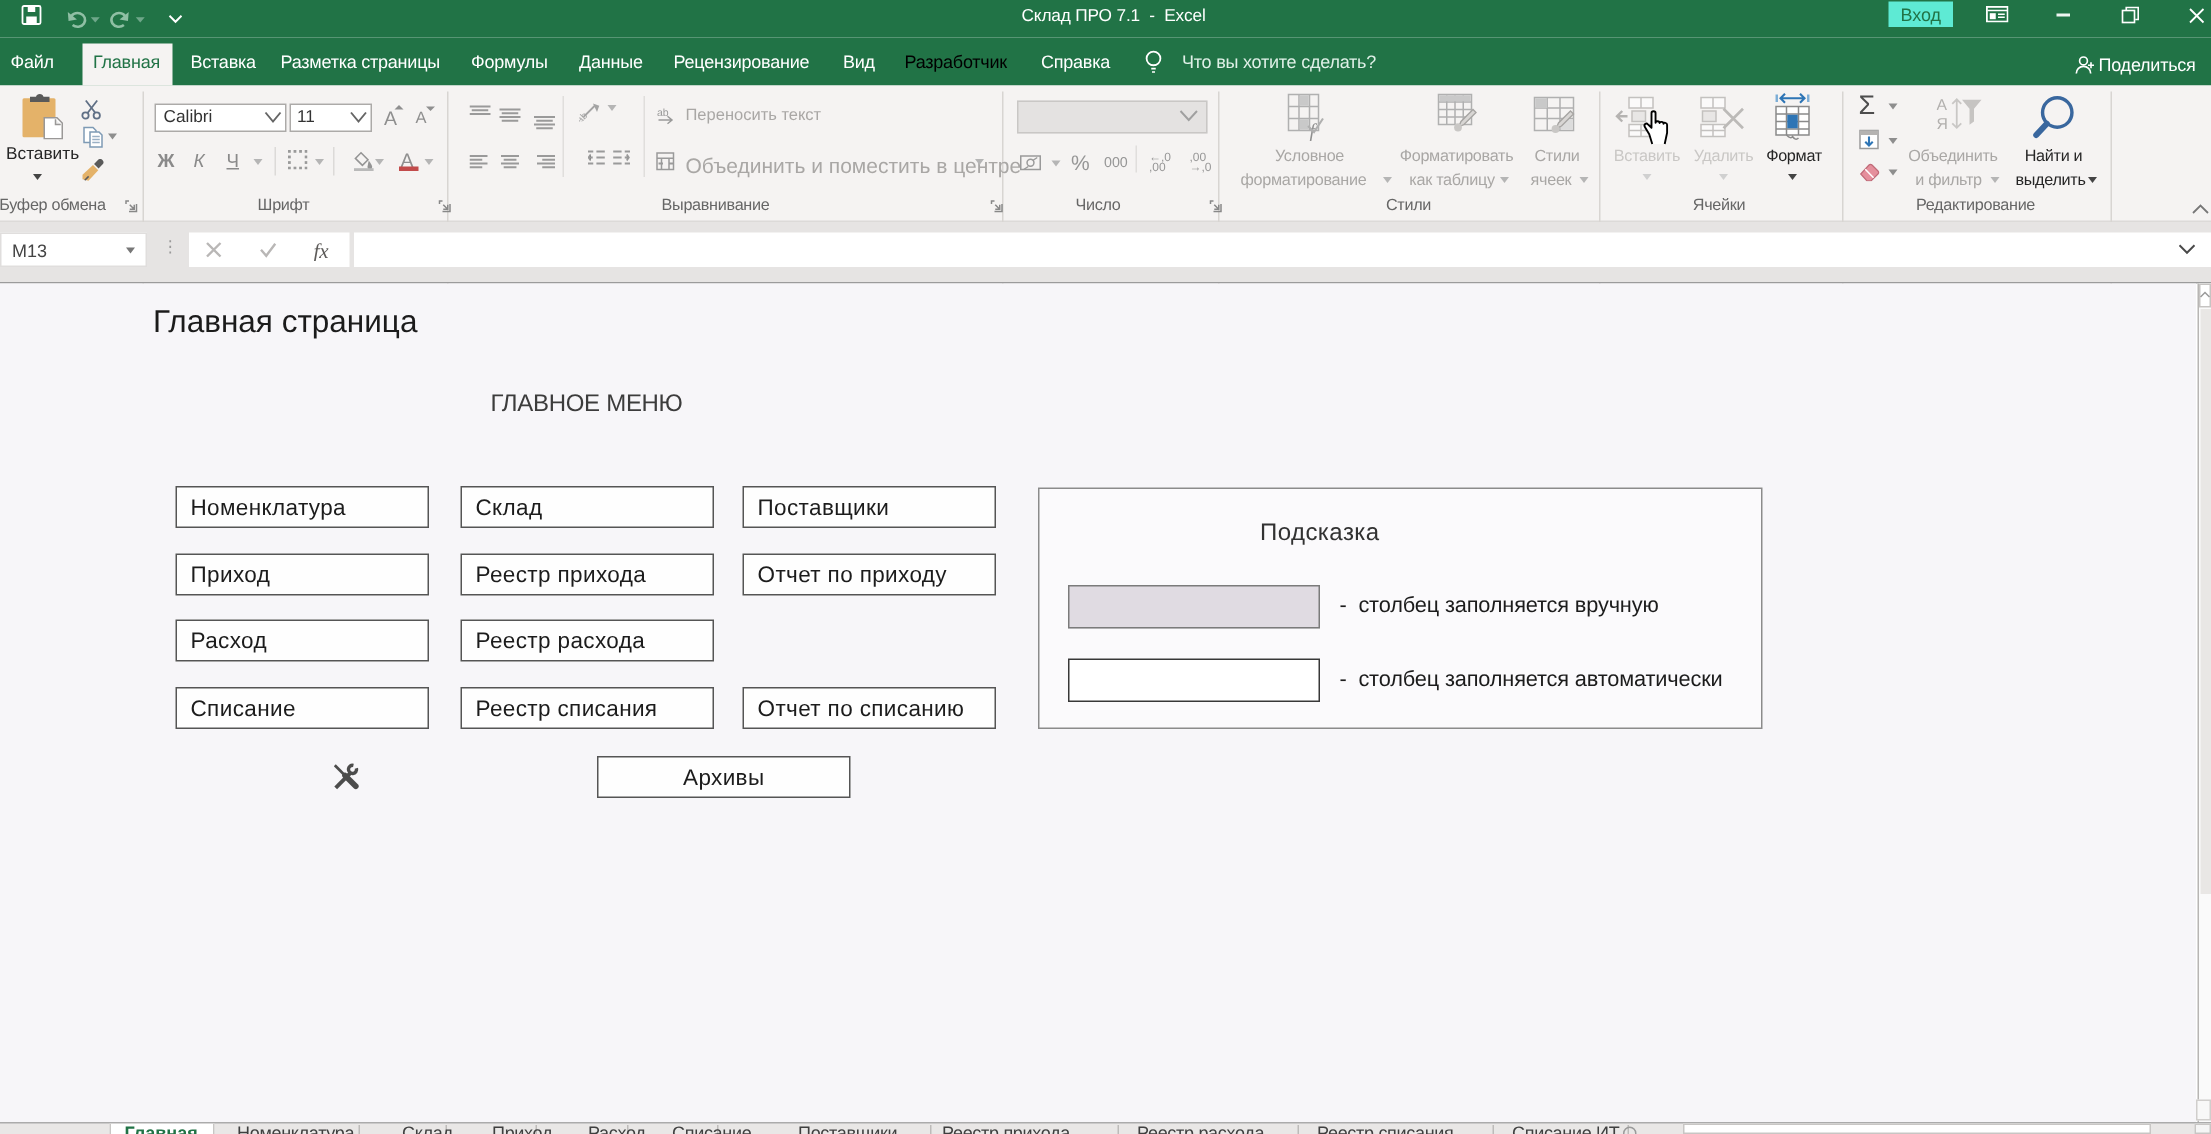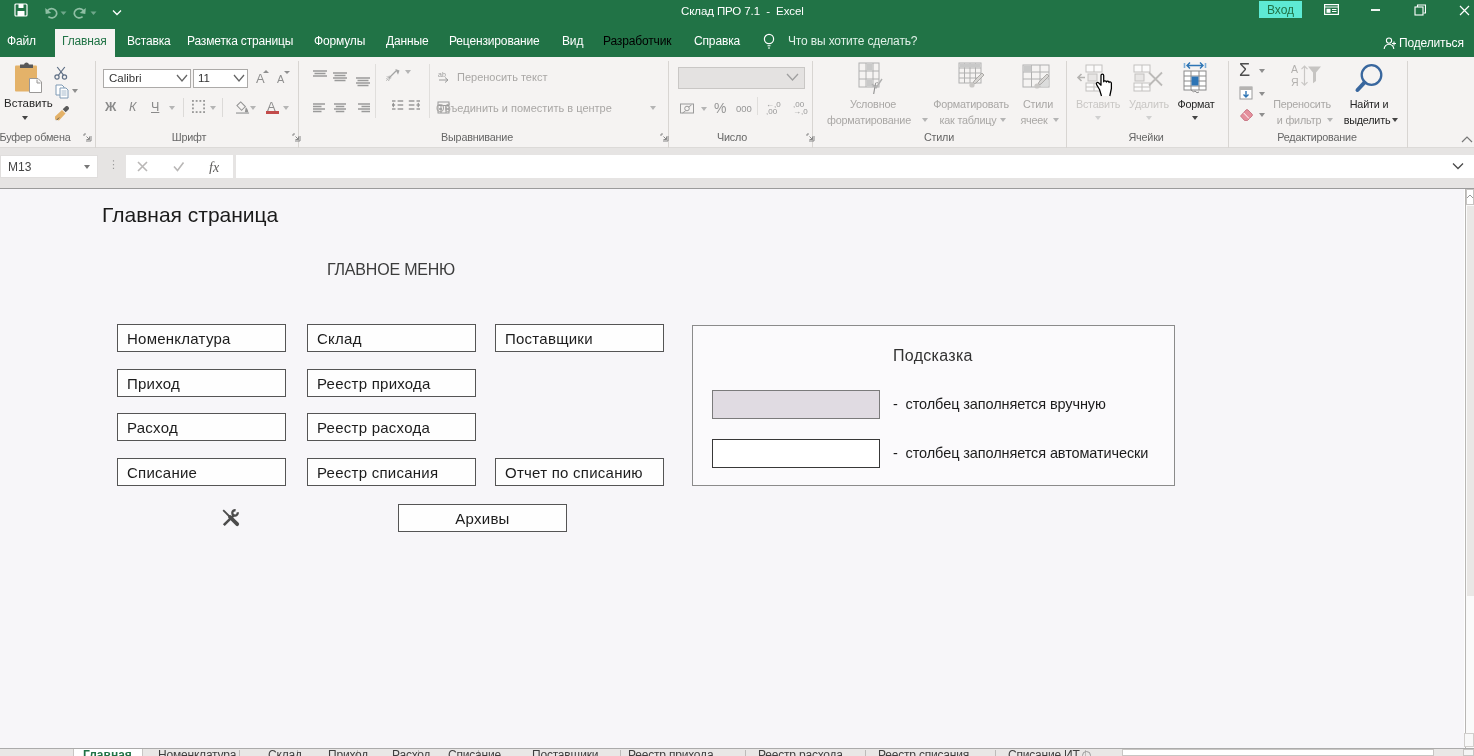--- a/index.html
+++ b/index.html
@@ -203,21 +203,21 @@
         <path d="M4.5 5 l-4 0 m2-2 l-2 2 2 2"></path>
     <path d="M24 1 h8 M24 5 h8 M24 9 h8 M35 1 h5 M35 9 h5"></path>
         <path d="M35 5 l4 0 m-2-2 l2 2 -2 2"></path>
   </g>
 </svg>
 <svg class="a" style="left:437px;top:101px" width="14" height="14" viewBox="0 0 14 14">
   <rect x="1" y="1" width="11" height="11" fill="none" stroke="#9a9a9a"></rect>
   <path d="M1 4.5 h11 M4 4.5 v7.5 M9 4.5 v7.5" stroke="#9a9a9a"></path>
   <path d="M2 8 h3 m4 0 h3" stroke="#9a9a9a" stroke-width="1.3"></path>
 </svg>
-<div class="t" style="left:436px;top:102px;font-size:11px;color:#a9a7a5">Объединить и поместить в центре</div>
+<div class="t" style="left:457px;top:102px;font-size:14px;color:#a9a7a5">Объединить и поместить в центре</div>
 <div class="car" style="left:650px;top:106px;border-top-color:#b5b5b5"></div>
 <div class="gl" style="left:477px;top:131px">Выравнивание</div>
 <svg class="dlg" style="left:659px;top:132px" viewBox="0 0 11 11">
   <path d="M2 4 v-2 h2 M9 4 v5 h-5" fill="none" stroke="#888" stroke-width="1"></path>
   <path d="M4.5 4.5 l3 3 m0-3 v3 h-3" stroke="#888" stroke-width="1" fill="none"></path>
 </svg>
 
 <div class="a" style="left:678px;top:67px;width:127px;height:22px;background:#e4e2e1;border:1px solid #c9c7c5"></div>
 <svg class="a" style="left:786px;top:73px" width="13" height="9" viewBox="0 0 13 9">
       <path d="M1 1 l5.5 6 5.5-6" fill="none" stroke="#a0a0a0" stroke-width="1.3"></path>
@@ -333,21 +333,21 @@
   <path d="M1.5 8 L7 2 a1.4 1.4 0 0 1 2 0 L13 6 a1.4 1.4 0 0 1 0 2 L8.5 12.5 H5.5 z" fill="#e58f9c" stroke="#c06a78" stroke-width=".8"></path>
   <path d="M4.5 4.8 L10 10.5" stroke="#fff" stroke-width="1"></path>
 </svg>
 <div class="car" style="left:1259px;top:113px;border-top-color:#8e8e8e"></div>
 <svg class="a" style="left:1291px;top:63px" width="32" height="26" viewBox="0 0 32 26">
   <text x="0" y="10" font-size="10.5" fill="#b2b0ae">А</text>
   <text x="0" y="23" font-size="10.5" fill="#b2b0ae">Я</text>
   <path d="M13.5 3.5 v18.5 M10.5 6.2 l3-3 3 3 M10.5 19.2 l3 3 3-3" stroke="#c9c7c5" stroke-width="1.2" fill="none"></path>
   <path d="M17 3.5 h13 l-5 6 v8.5 l-3 2.2 v-10.7z" fill="#c6c4c2"></path>
 </svg>
-<div class="gl" style="left:1302px;top:98px;color:#a9a7a5">Переносить</div>
+<div class="gl" style="left:1302px;top:98px;color:#a9a7a5">Объединить</div>
 <div class="gl" style="left:1299px;top:114px;color:#a9a7a5">и фильтр</div>
 <div class="car" style="left:1327px;top:118px;border-top-color:#b5b5b5"></div>
 <svg class="a" style="left:1352px;top:62px" width="34" height="32" viewBox="0 0 34 32">
   <circle cx="19.5" cy="13" r="9.8" fill="none" stroke="#39679e" stroke-width="2.3"></circle>
   <path d="M12.5 20.5 L5.5 28" stroke="#39679e" stroke-width="4" stroke-linecap="round"></path>
 </svg>
 <div class="gl" style="left:1369px;top:98px;color:#262626">Найти и</div>
 <div class="gl" style="left:1367px;top:114px;color:#262626">выделить</div>
 <div class="car" style="left:1392px;top:118px;border-top-color:#444"></div>
 <div class="gl" style="left:1317px;top:131px">Редактирование</div>
@@ -374,36 +374,37 @@
 
 <div class="a" id="sheet" style="left:0;top:189px;width:1464px;height:561px;background:#f7f6f9"></div>
 <div class="t" style="left:102px;top:203px;font-size:21px;color:#1b1b1b">Главная страница</div>
 <div class="t" style="left:327px;top:261px;font-size:16px;letter-spacing:-0.2px;color:#3c3c3c">ГЛАВНОЕ МЕНЮ</div>
 
 <div class="btnbox" style="left:117px;top:324px;width:169px;height:28px">Номенклатура</div>
 <div class="btnbox" style="left:307px;top:324px;width:169px;height:28px">Склад</div>
 <div class="btnbox" style="left:495px;top:324px;width:169px;height:28px">Поставщики</div>
 <div class="btnbox" style="left:117px;top:369px;width:169px;height:28px">Приход</div>
 <div class="btnbox" style="left:307px;top:369px;width:169px;height:28px">Реестр прихода</div>
+<div class="btnbox" style="left:495px;top:369px;width:169px;height:28px">Отчет по приходу</div>
 <div class="btnbox" style="left:117px;top:413px;width:169px;height:28px">Расход</div>
 <div class="btnbox" style="left:307px;top:413px;width:169px;height:28px">Реестр расхода</div>
 <div class="btnbox" style="left:117px;top:458px;width:169px;height:28px">Списание</div>
 <div class="btnbox" style="left:307px;top:458px;width:169px;height:28px">Реестр списания</div>
 <div class="btnbox" style="left:495px;top:458px;width:169px;height:28px">Отчет по списанию</div>
 
 <svg class="a" style="left:221px;top:508px" width="20" height="20" viewBox="0 0 20 20">
   <path d="M2.2 2.2 L9.5 9.5" stroke="#4c4c4c" stroke-width="1.8"></path>
   <path d="M9 9 L16.2 16.2" stroke="#4c4c4c" stroke-width="3.8" stroke-linecap="round"></path>
   <path d="M2.8 17.2 L13.2 6.8" stroke="#4c4c4c" stroke-width="2.6"></path>
   <path d="M14.6 2.3 A2.7 2.7 0 1 0 16.6 4.2" fill="none" stroke="#4c4c4c" stroke-width="2.3"></path>
 </svg>
 <div class="btnbox" style="left:398px;top:504px;width:169px;height:28px;padding-left:0;justify-content:center">Архивы</div>
 
 <div class="a" style="left:692px;top:325px;width:483px;height:161px;background:#fbfafc;border:1px solid #8b8b8b"></div>
-<div class="t" style="left:893px;top:347px;font-size:16px;letter-spacing:0.3px;color:#323232">Подсказка</div>
+<div class="t" style="left:840px;top:347px;font-size:16px;letter-spacing:0.3px;color:#323232">Подсказка</div>
 <div class="a" style="left:712px;top:390px;width:168px;height:29px;background:#e0dbe2;border:1px solid #7b7b7b"></div>
 <div class="a" style="left:712px;top:439px;width:168px;height:29px;background:#fff;border:1px solid #383838"></div>
 <div class="t" style="left:893px;top:396px;font-size:14.5px;letter-spacing:-0.1px;color:#1c1c1c">-&nbsp;&nbsp;столбец заполняется вручную</div>
 <div class="t" style="left:893px;top:445px;font-size:14.5px;letter-spacing:-0.1px;color:#1c1c1c">-&nbsp;&nbsp;столбец заполняется автоматически</div>
 
 <div class="a" style="left:1465px;top:189px;width:9px;height:561px;background:#fafafa;border-left:1px solid #b8b6b4"></div>
 <div class="a" style="left:1466px;top:189px;width:8px;height:16px;background:#fff;border:1px solid #c6c4c2"></div>
 <svg class="a" style="left:1466px;top:193px" width="8" height="7" viewBox="0 0 8 7">
       <path d="M1 5 l3-3 3 3" fill="none" stroke="#9a9a9a" stroke-width="1"></path>
     </svg>

